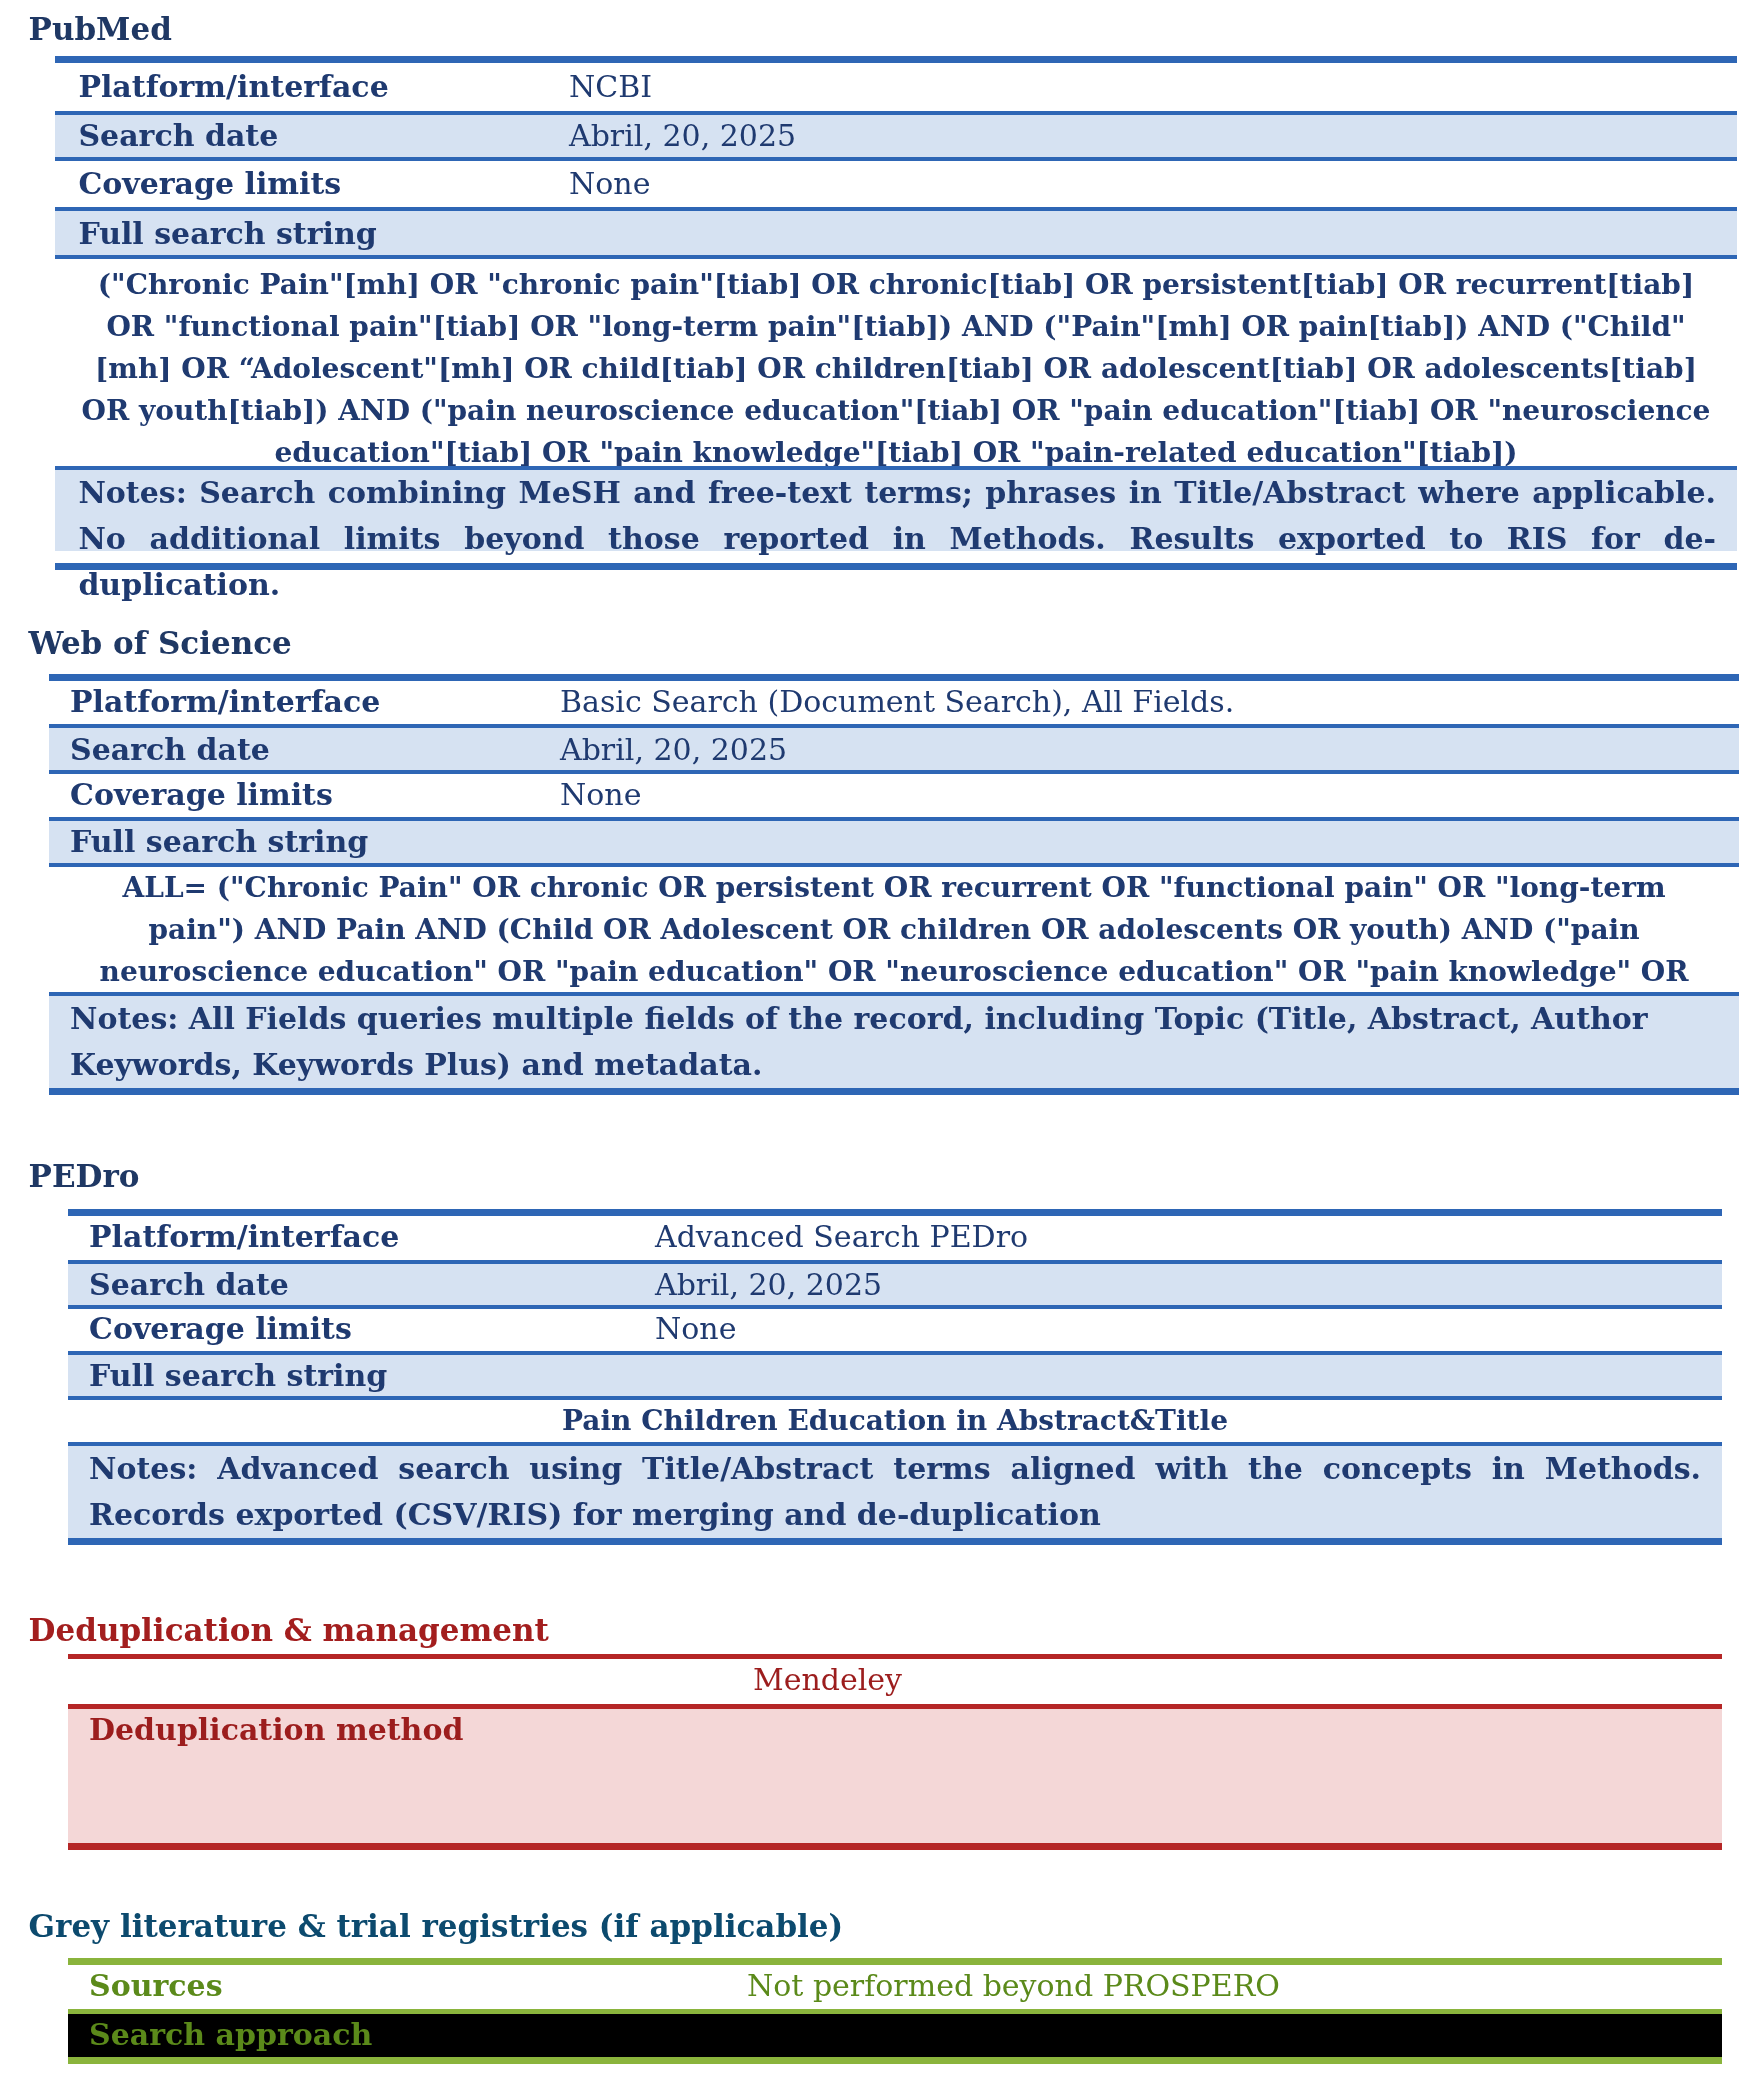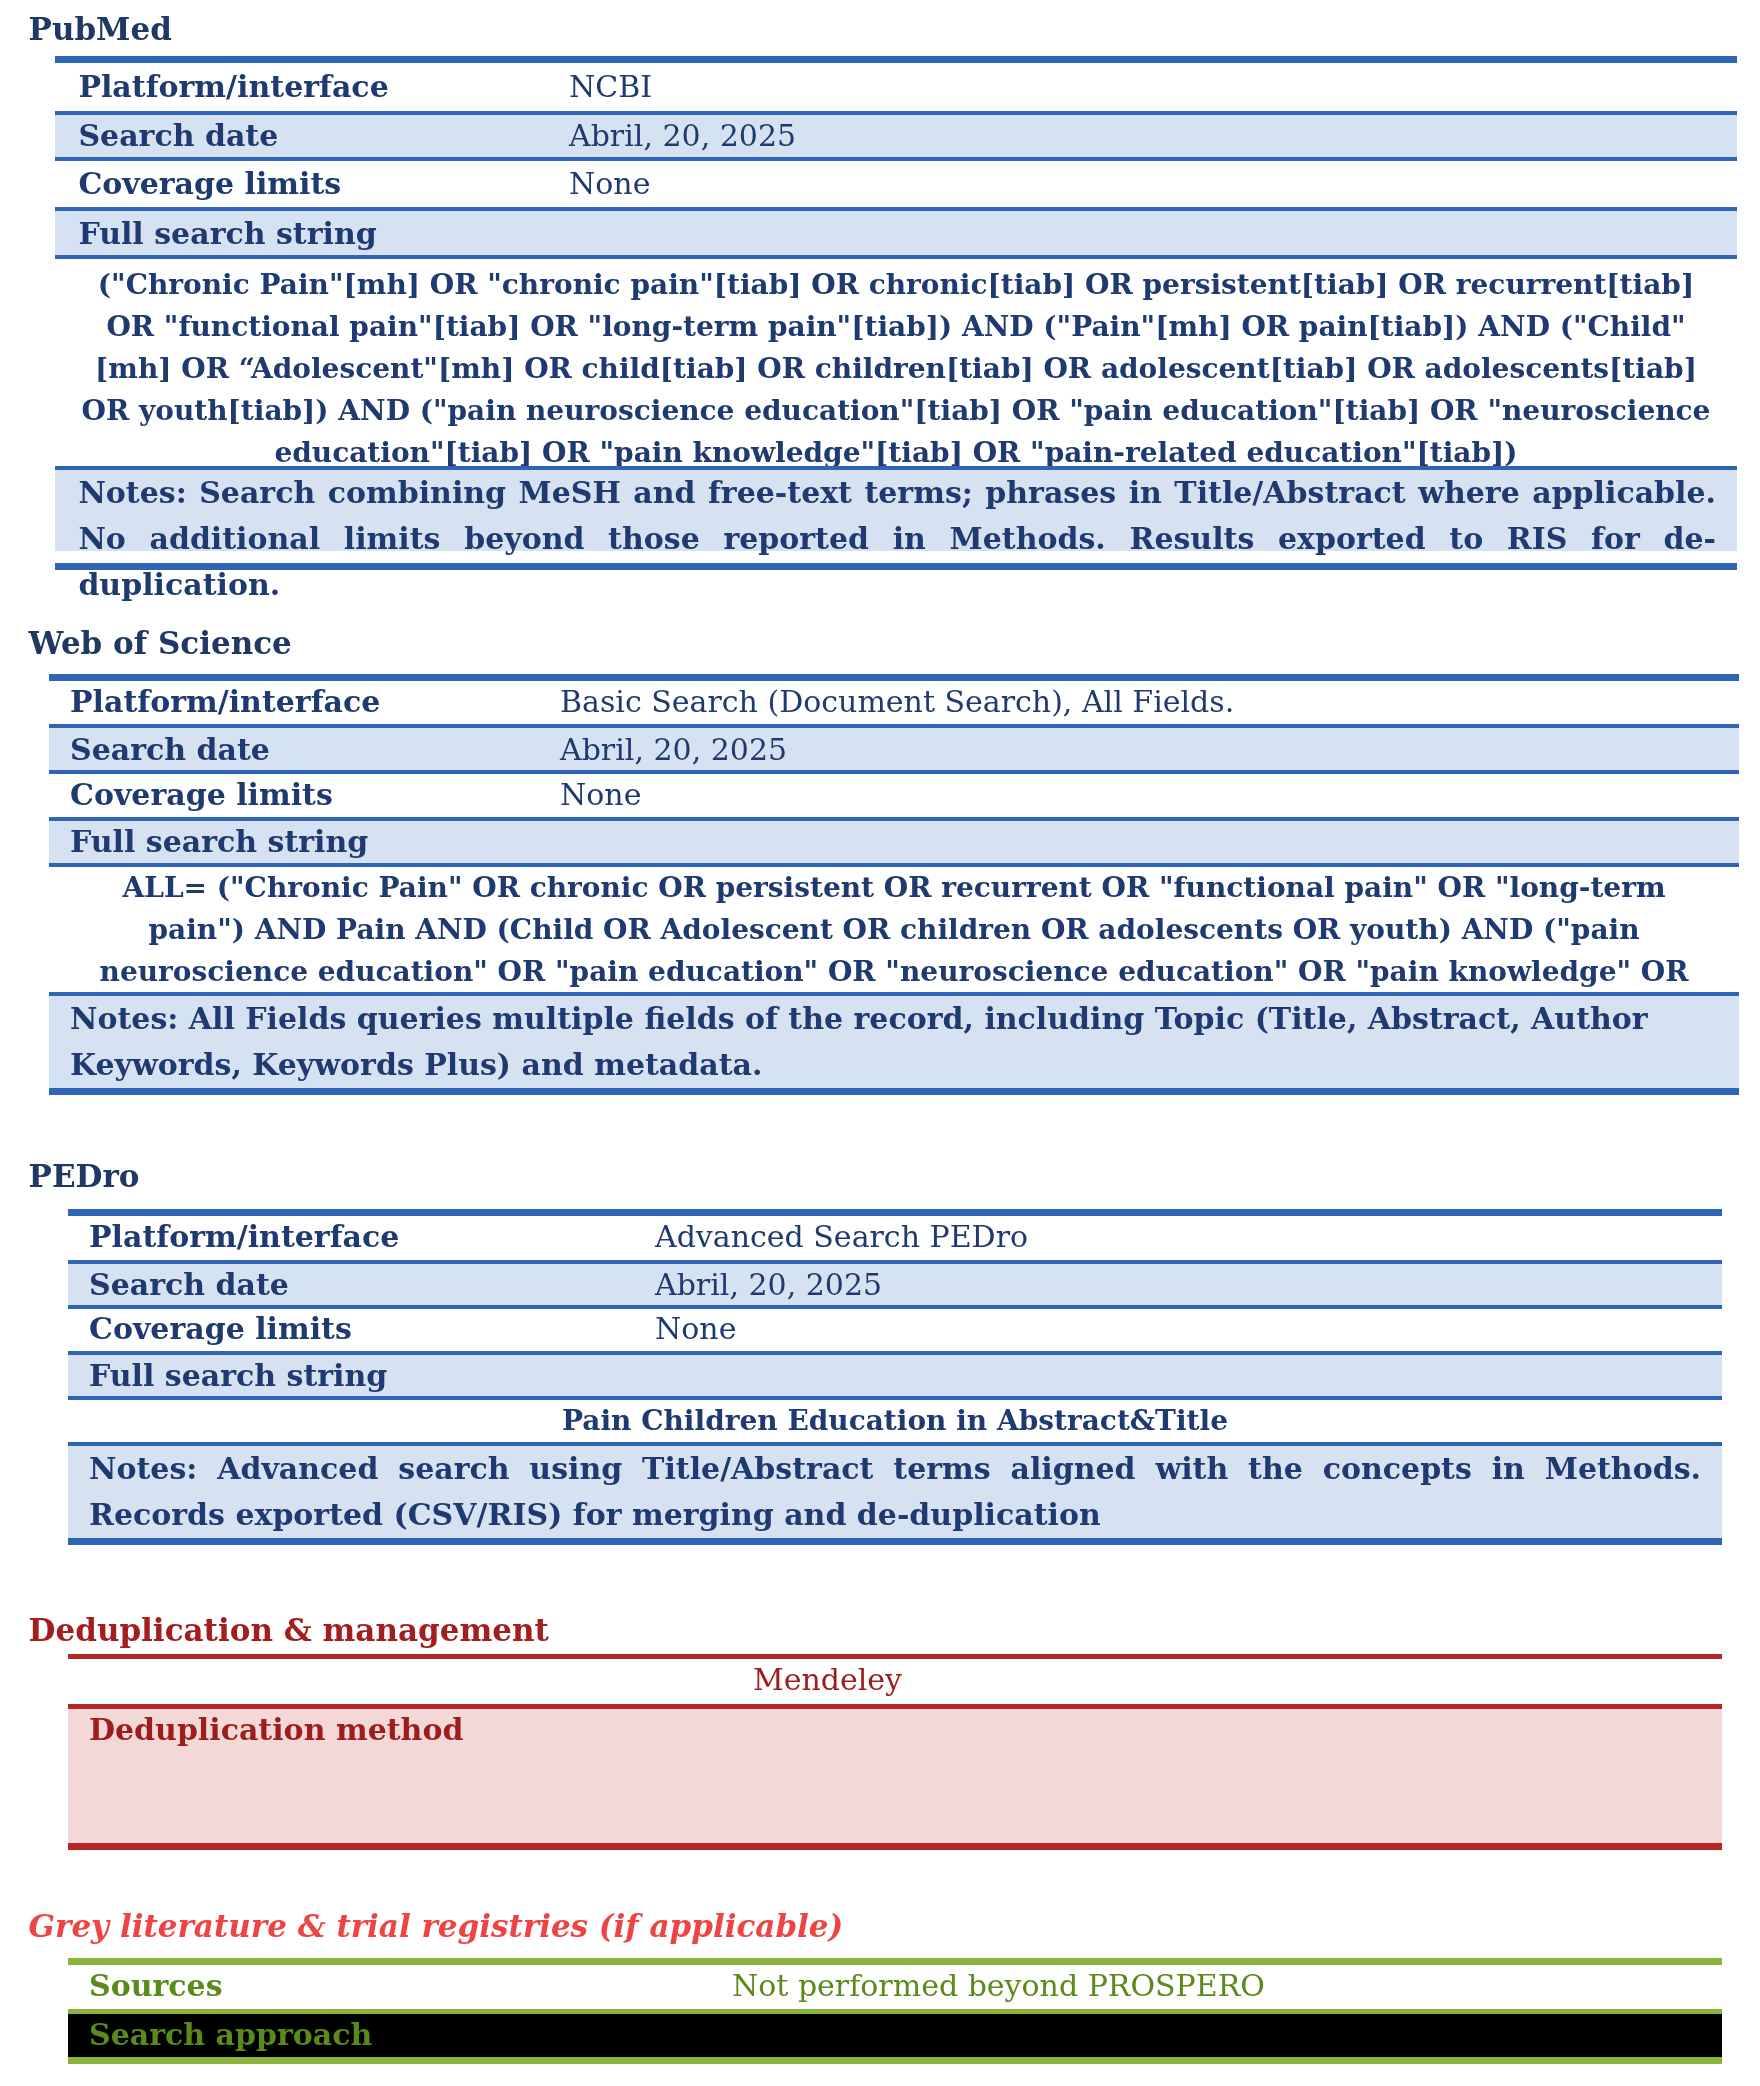--- a/index.html
+++ b/index.html
@@ -30,21 +30,21 @@
   .blue .hl { background: #d6e2f2; }
   .blue .rule { background: #2e66b5; }
 
   
   .red .heading { color: #a31e1e; }
   .red .row { color: #9c1d1d; }
   .red .hl { background: #f4d7d7; }
   .red .rule { background: #b52626; }
 
   
-  .green .heading { color: #ef4444; font-style: italic; }
+  .green .heading { color: #0c4a6e; }
   .green .row { color: #5b8a1a; }
   .green .hl { background: #000000; }
   .green .rule { background: #8ab43c; }
 
   .rule { position: absolute; left: 0; right: 0; }
   .rule.thick { height: 7.3px; }
   .rule.thin { height: 4.2px; }
 </style>
 </head>
 <body>
@@ -165,21 +165,21 @@
     <div class="rule thick" style="top:189px;"></div>
   </div>
 </div>
 
 <div class="section green" style="left:0;top:0;width:1761px;">
   <div class="heading" style="left:28.6px;top:1911px;">Grey literature &amp; trial registries (if applicable)</div>
   <div class="tbl" style="left:68px;top:1958px;width:1654px;height:114px;">
     <div class="rule thick" style="top:0;"></div>
     <div class="row" style="position:absolute;top:7.3px;left:0;right:0;height:44px;">
       <span class="lbl" style="position:absolute;left:21px;top:-2.1px;">Sources</span>
-      <span class="val" style="position:absolute;left:664px;top:-2.1px;">Not performed beyond PROSPERO</span>
+      <span class="val" style="position:absolute;left:679px;top:-2.1px;">Not performed beyond PROSPERO</span>
     </div>
     <div class="rule thin" style="top:51px;height:5.2px;"></div>
     <div class="row hl" style="position:absolute;top:56px;left:0;right:0;height:43px;">
       <span class="lbl" style="position:absolute;left:21px;top:-2.1px;">Search approach</span>
     </div>
     <div class="rule thick" style="top:99px;"></div>
   </div>
 </div>
 
 

